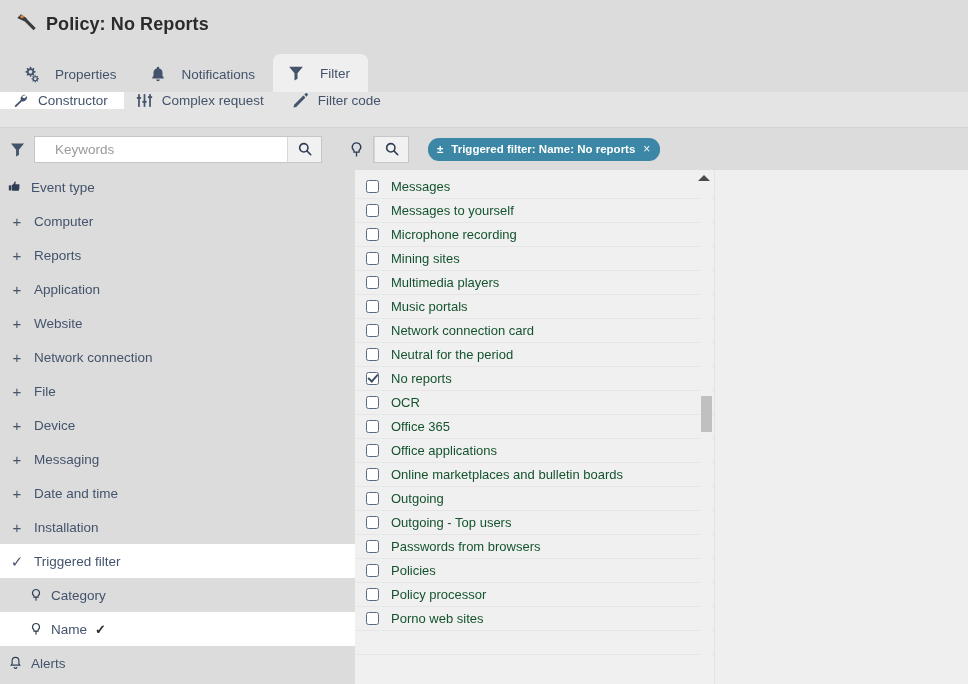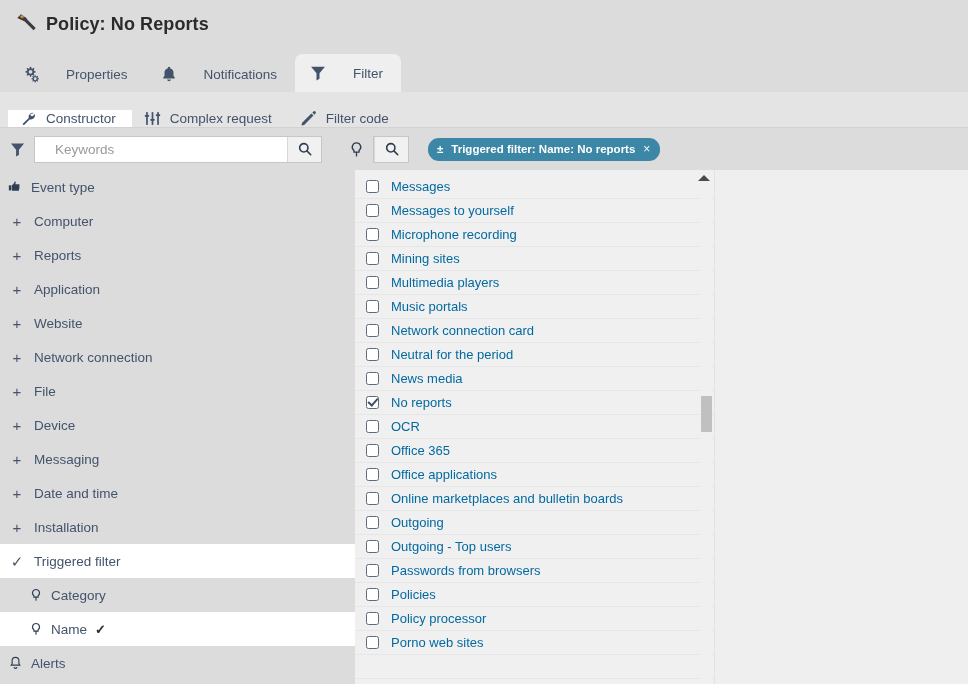--- a/index.html
+++ b/index.html
@@ -34,21 +34,21 @@
     background: #dcdcdc;
     display: flex;
     align-items: flex-end;
     padding-left: 8px;
     position: relative;
   }
   .tab {
     height: 36px;
     display: flex;
     align-items: center;
-    gap: 26px;
+    gap: 15px;
     padding: 0 18px 0 14px;
     font-size: 13.5px;
     color: #43536b;
     cursor: pointer;
     background: transparent;
     border: 0;
     font-family: inherit;
   }
   .tab .ticon { width: 18px; height: 18px; flex: none; display: block; }
   .tab.active {
@@ -56,22 +56,21 @@
     border-top-left-radius: 7px;
     border-top-right-radius: 7px;
     height: 38px;
   }
 
   
   .subtabbar {
     height: 36px;
     background: #e4e4e4;
     display: flex;
-    align-items: flex-end;
-    padding-left: 8px;
+    align-items: flex-start;
     border-bottom: 1px solid #d2d2d2;
   }
   .subtab {
     display: flex;
     align-items: center;
     gap: 9px;
     padding: 0 16px 0 12px;
     font-size: 13.5px;
     color: #43536b;
     cursor: pointer;
@@ -188,21 +187,21 @@
     position: relative;
   }
   .cb.on::after {
     content: "";
     position: absolute; left: 2.6px; top: -1px;
     width: 4px; height: 8px;
     border: solid #3e4f66;
     border-width: 0 2px 2px 0;
     transform: rotate(42deg);
   }
-  .lrow .ltext { padding-left: 12px; color: #0369a1; text-align: center; }
+  .lrow .ltext { padding-left: 12px; color: #14532d; text-align: center; }
 
   .scrollup {
     position: absolute; right: 4px; top: 4px;
     width: 12px; height: 8px;
     cursor: pointer;
   }
   .scrollup::after {
     content: "";
     position: absolute; left: 0; top: 1px;
     border-left: 6px solid transparent;
@@ -443,24 +442,20 @@
           </div>
           <div class="lrow">
             <span class="cb"></span>
             <span class="ltext">Network connection card</span>
           </div>
           <div class="lrow">
             <span class="cb"></span>
             <span class="ltext">Neutral for the period</span>
           </div>
           <div class="lrow">
-            <span class="cb"></span>
-            <span class="ltext">News media</span>
-          </div>
-          <div class="lrow">
             <span class="cb on"></span>
             <span class="ltext">No reports</span>
           </div>
           <div class="lrow">
             <span class="cb"></span>
             <span class="ltext">OCR</span>
           </div>
           <div class="lrow">
             <span class="cb"></span>
             <span class="ltext">Office 365</span>

